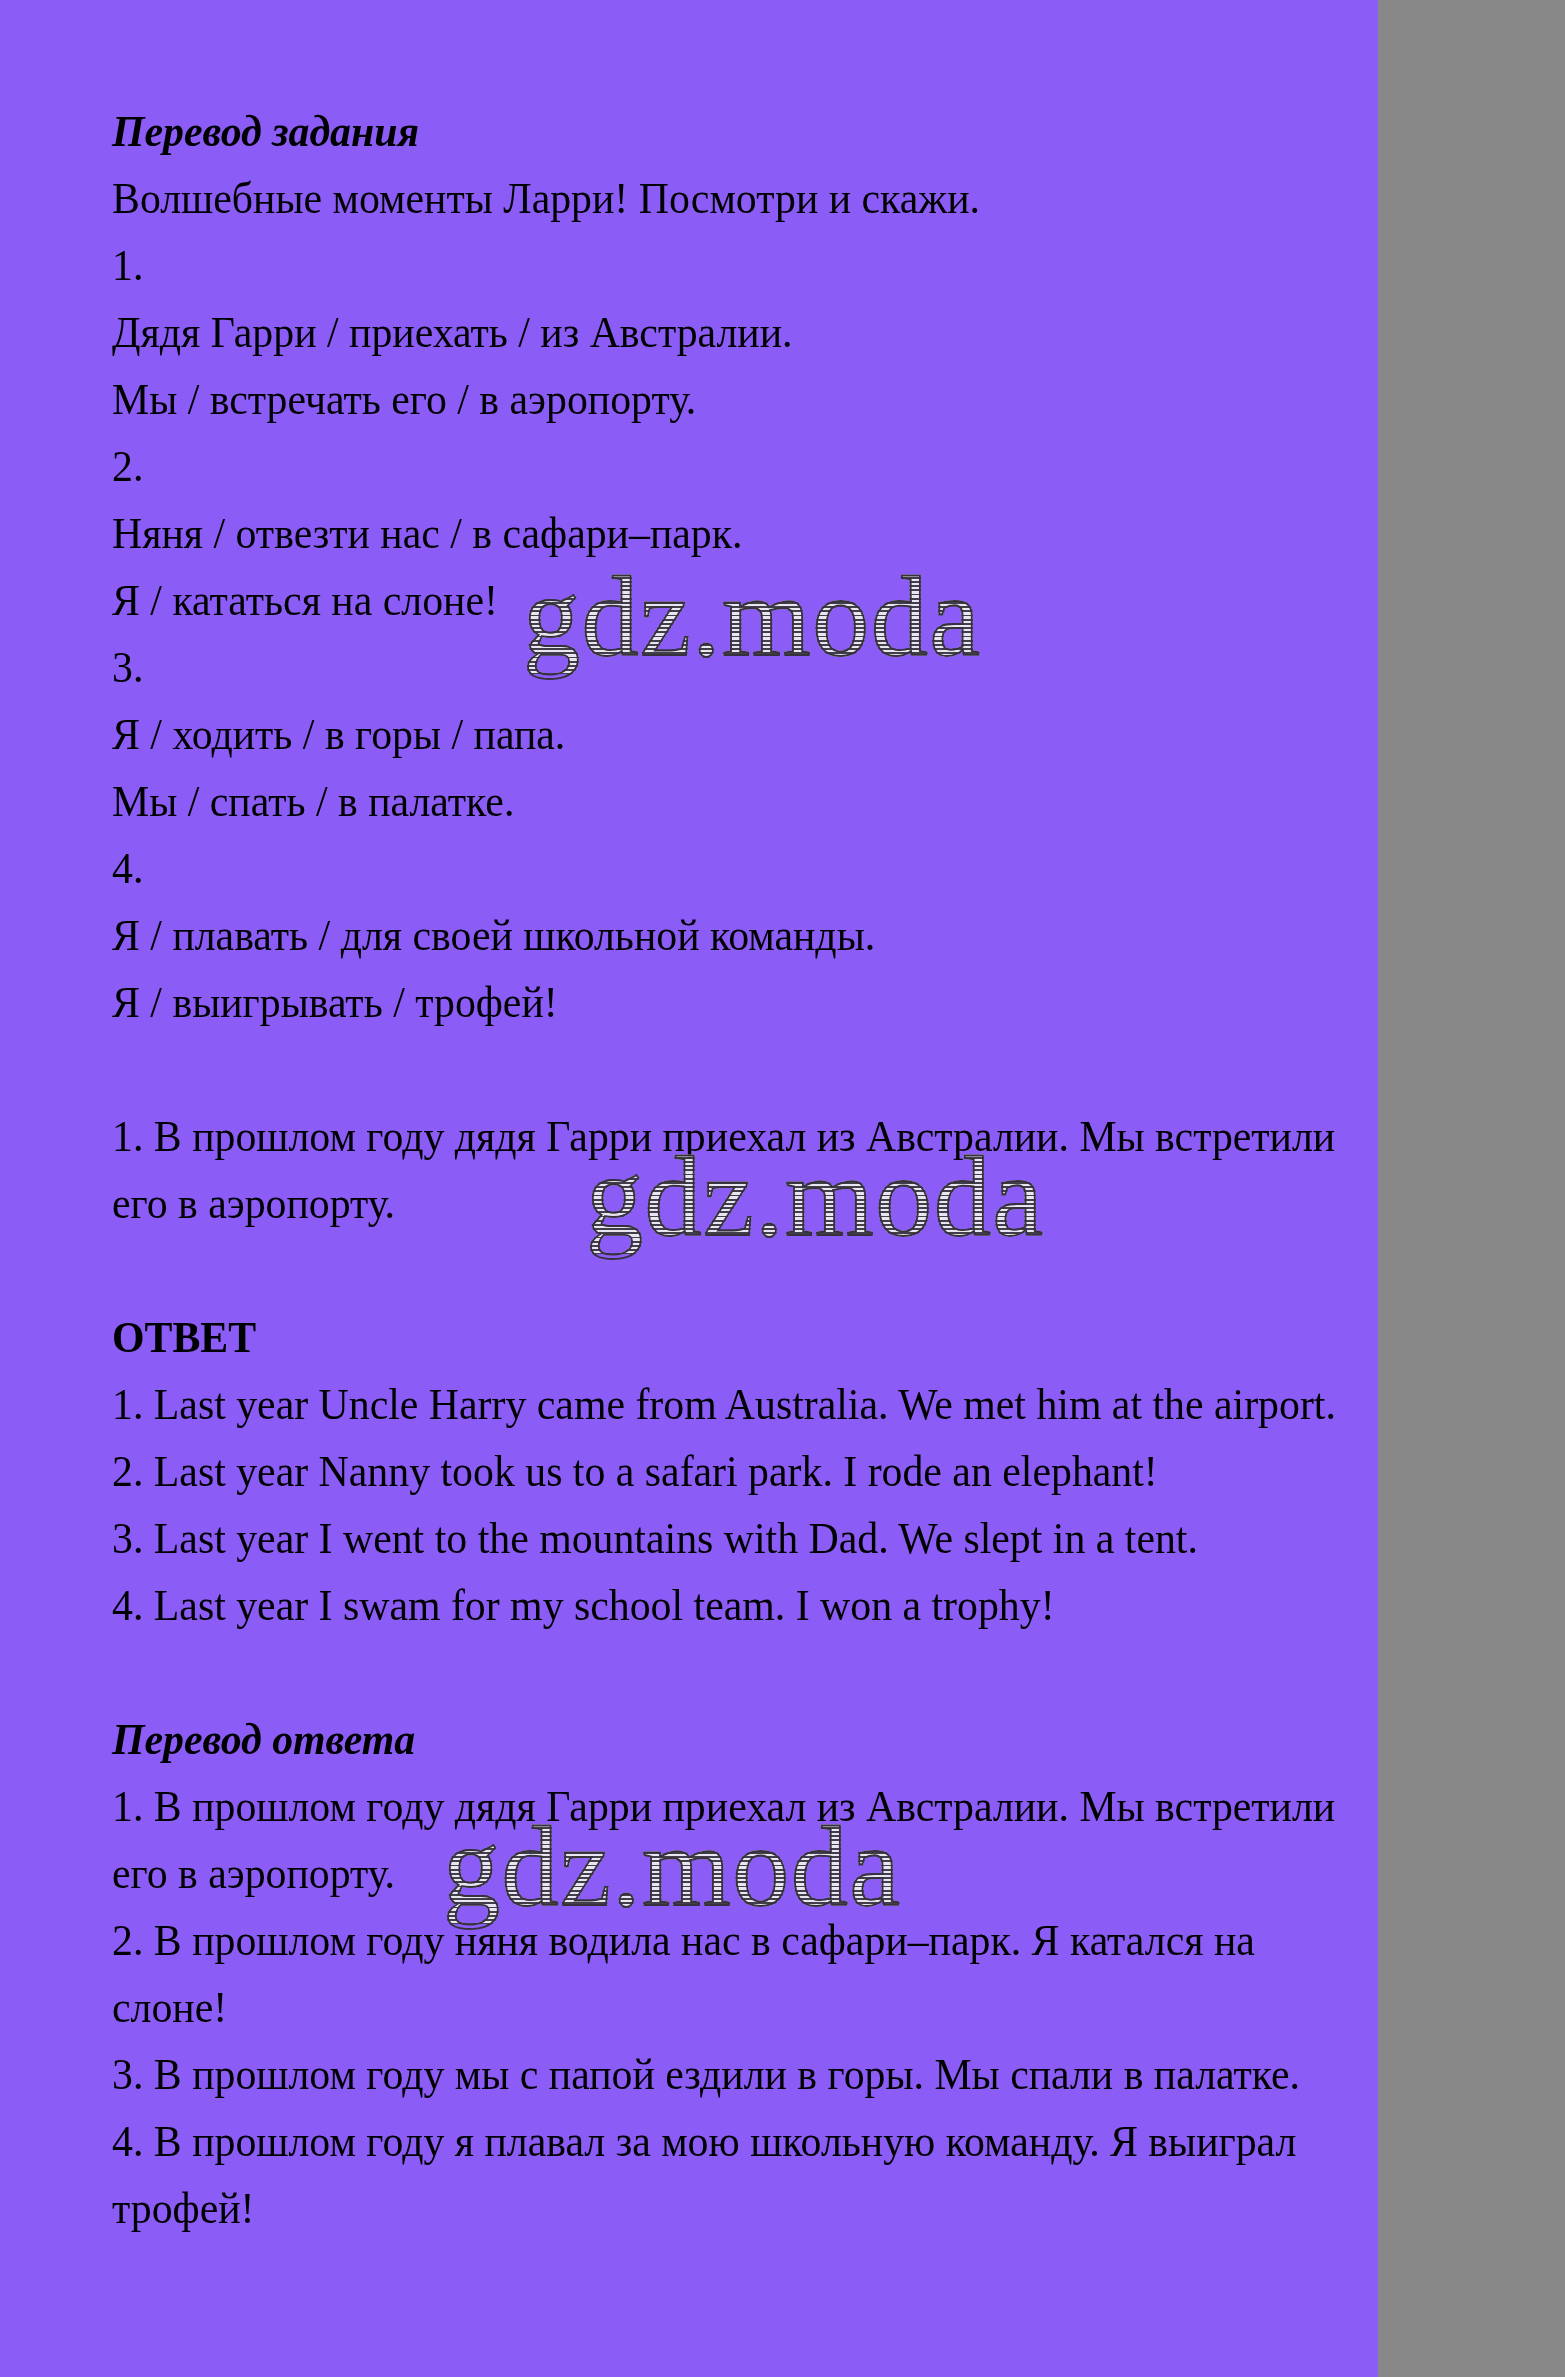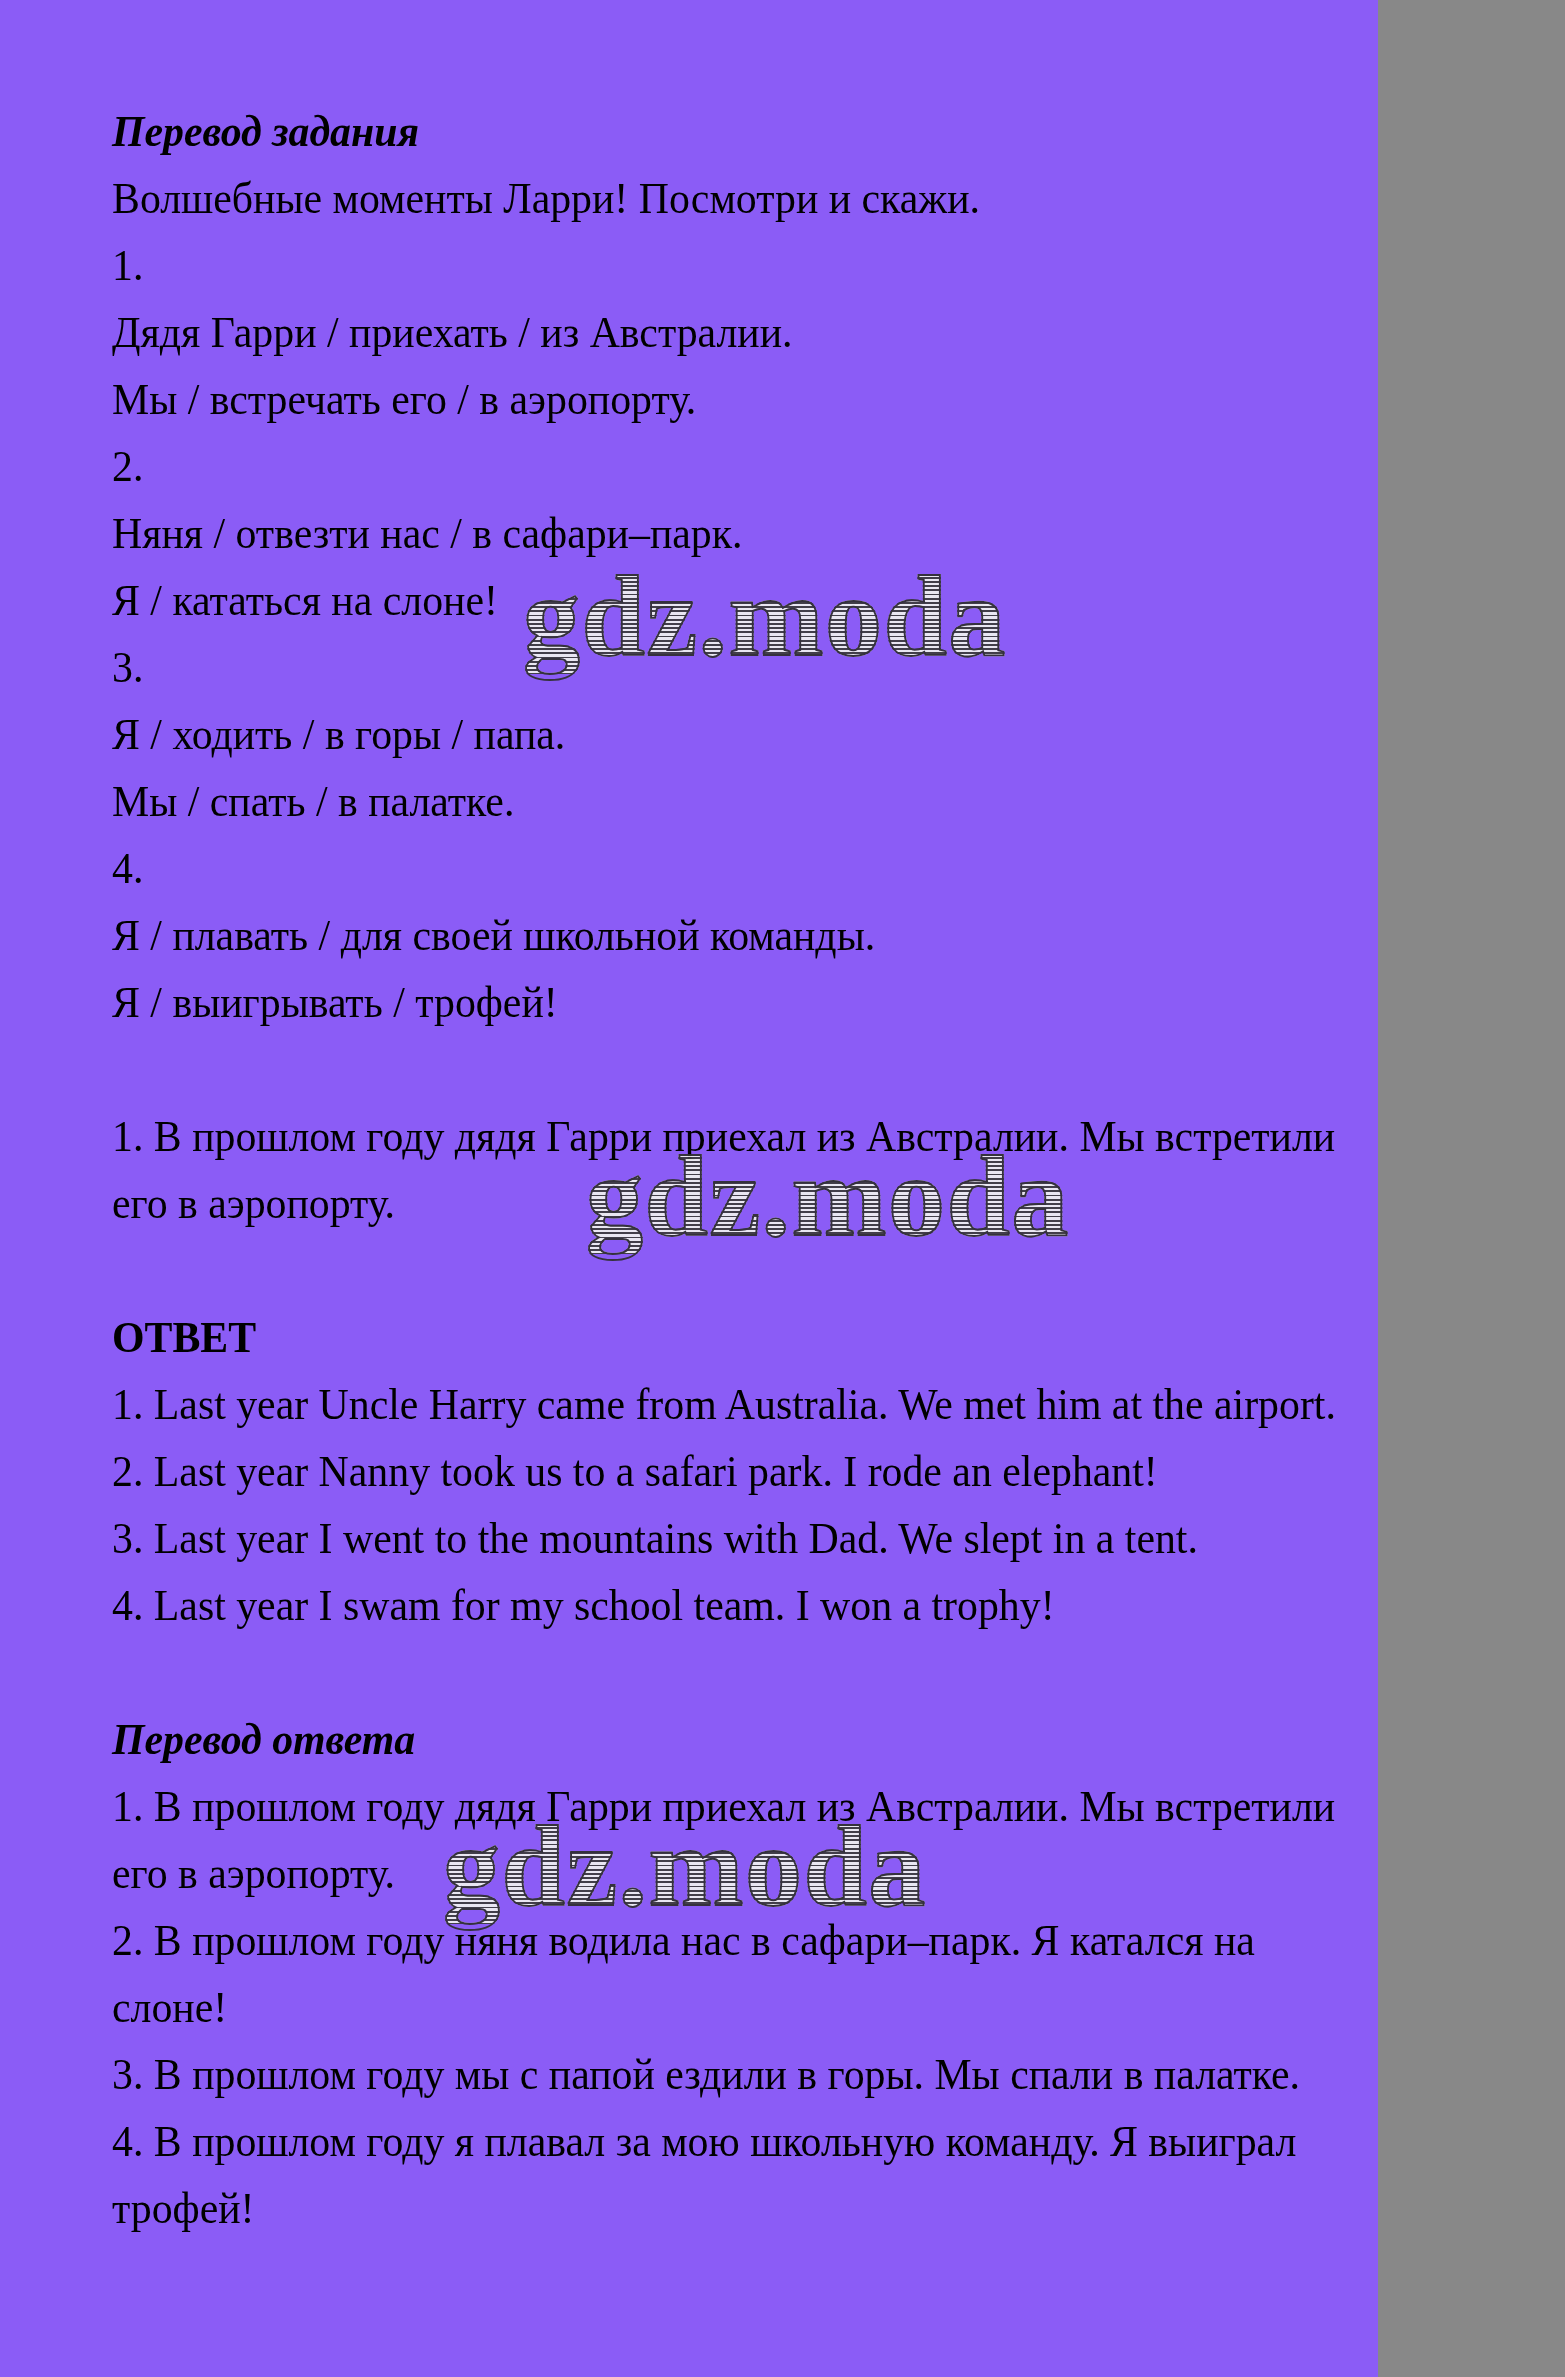--- a/index.html
+++ b/index.html
@@ -25,21 +25,21 @@
     white-space: nowrap;
     transform: scaleX(0.95);
     transform-origin: 0 50%;
   }
   .line.bold-italic { font-weight: 700; font-style: italic; }
   .line.bold { font-weight: 700; }
   .gap-above { margin-top: 67px; }
   .watermark {
     position: absolute;
     font-family: "Liberation Serif", "DejaVu Serif", serif;
-    font-weight: 700;
+    font-weight: 400;
     font-size: 114px;
     line-height: 1;
     letter-spacing: 1.5px;
     white-space: nowrap;
     color: #666666;
     background-image: repeating-linear-gradient(180deg, #3c3c3c 0px, #3c3c3c 1.9px, #f2f2f2 1.9px, #f2f2f2 4.2px);
     -webkit-background-clip: text;
     background-clip: text;
     -webkit-text-fill-color: transparent;
     -webkit-text-stroke: 1.9px #2e2e2e;

